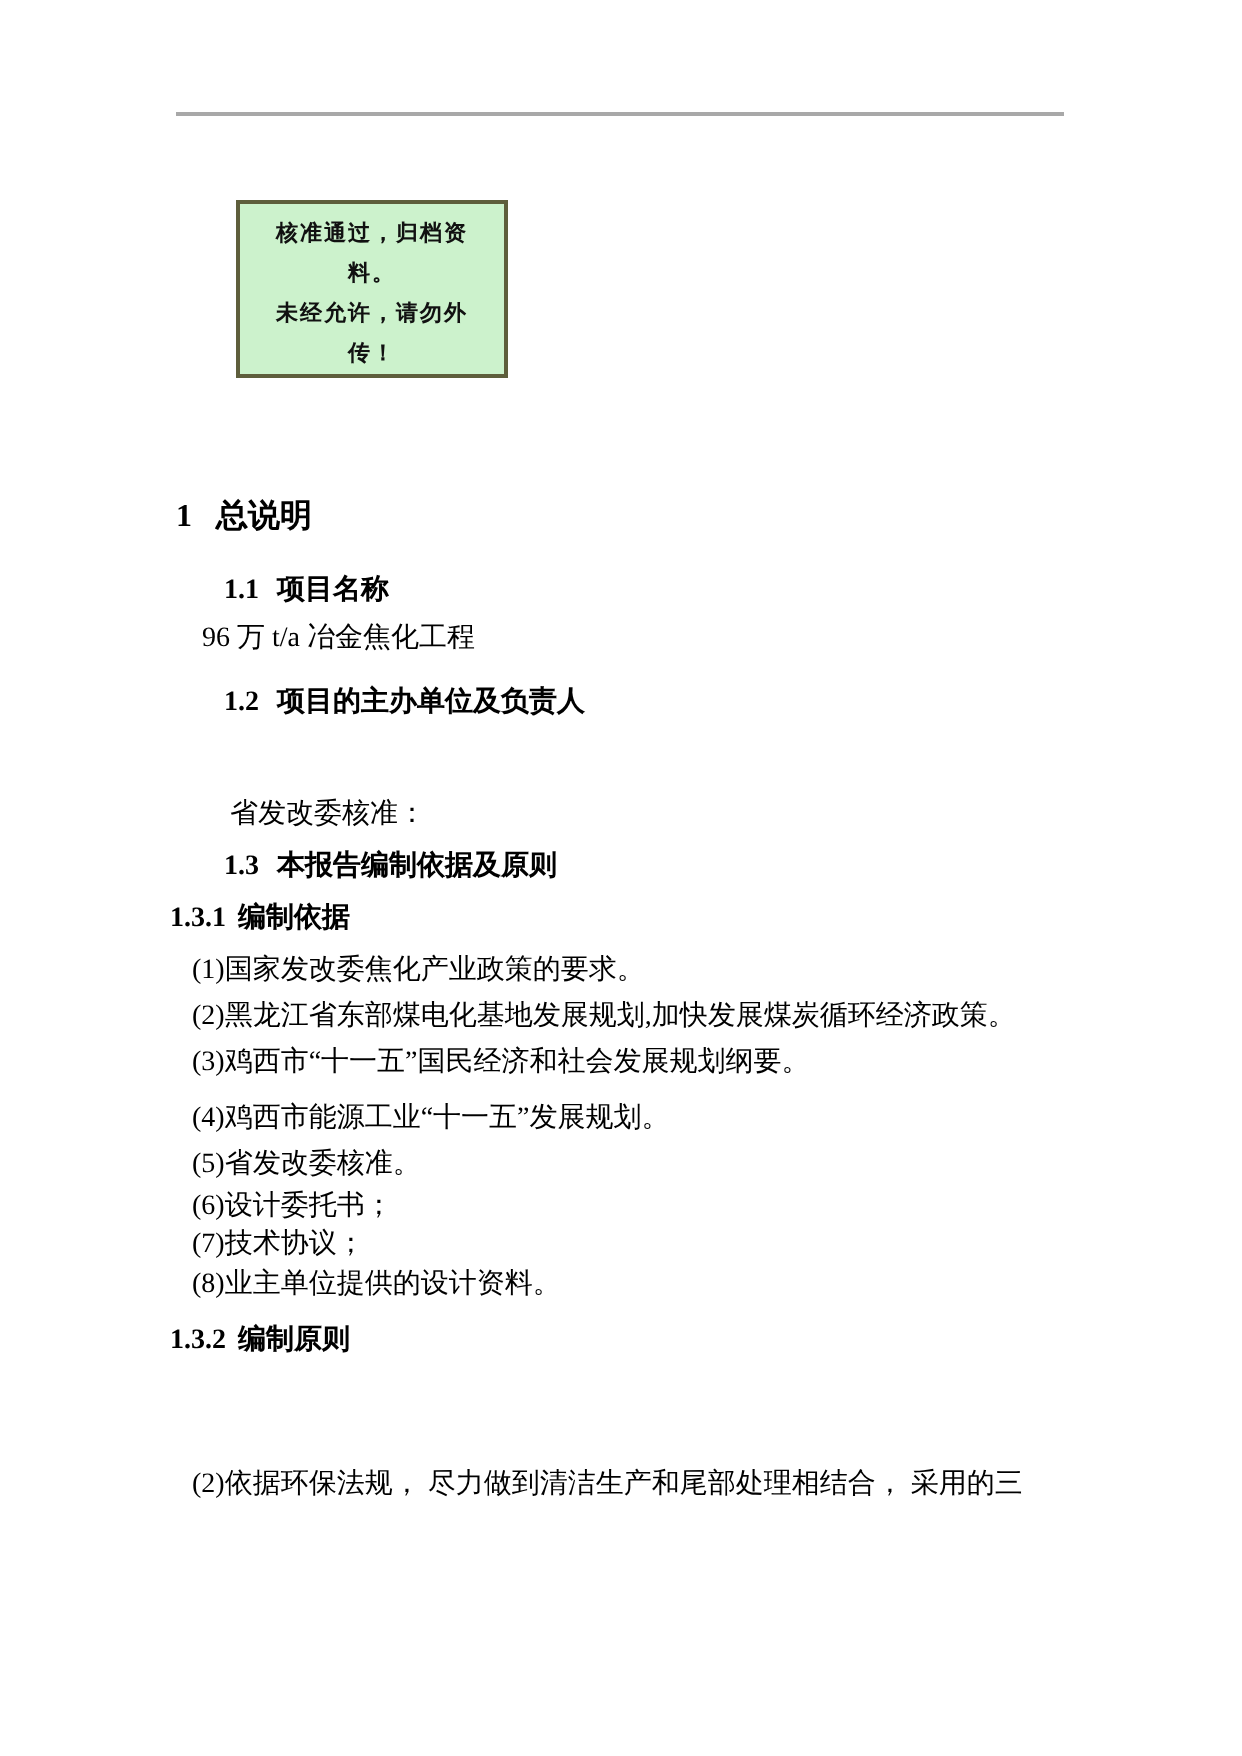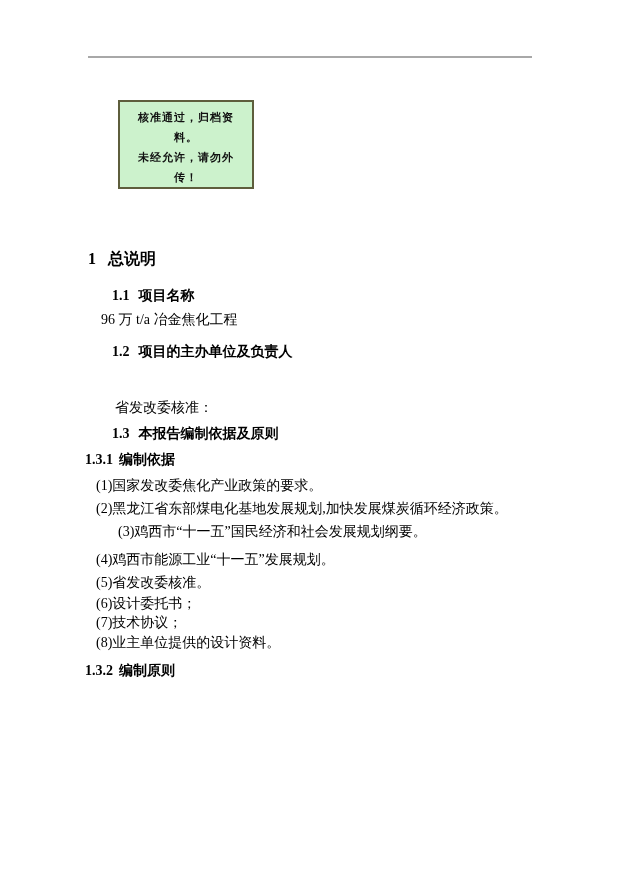--- a/index.html
+++ b/index.html
@@ -87,25 +87,26 @@
   <div class="txt h2" style="left:88px; top:425px;">
     <span class="num2">1.3</span><span>本报告编制依据及原则</span>
   </div>
 
   <div class="txt h3" style="left:85px; top:451px;">
     <span class="num3">1.3.1</span><span>编制依据</span>
   </div>
 
   <div class="txt" style="left:96px; top:477px;">(1)国家发改委焦化产业政策的要求。</div>
   <div class="txt" style="left:96px; top:500px;">(2)黑龙江省东部煤电化基地发展规划,加快发展煤炭循环经济政策。</div>
-  <div class="txt" style="left:96px; top:523px;margin-left:22px;">(3)鸡西市“十一五”国民经济和社会发展规划纲要。</div>
+  <div class="txt" style="left:96px; top:523px;">(3)鸡西市“十一五”国民经济和社会发展规划纲要。</div>
   <div class="txt" style="left:96px; top:551px;">(4)鸡西市能源工业“十一五”发展规划。</div>
   <div class="txt" style="left:96px; top:574px;">(5)省发改委核准。</div>
   <div class="txt" style="left:96px; top:595px;">(6)设计委托书；</div>
   <div class="txt" style="left:96px; top:614px;">(7)技术协议；</div>
   <div class="txt" style="left:96px; top:634px;">(8)业主单位提供的设计资料。</div>
 
   <div class="txt h3" style="left:85px; top:662px;">
     <span class="num3">1.3.2</span><span>编制原则</span>
   </div>
 
+  <div class="txt" style="left:96px; top:734px;">(2)依据环保法规， 尽力做到清洁生产和尾部处理相结合， 采用的三</div>
 
 </div>
 
 </body></html>

